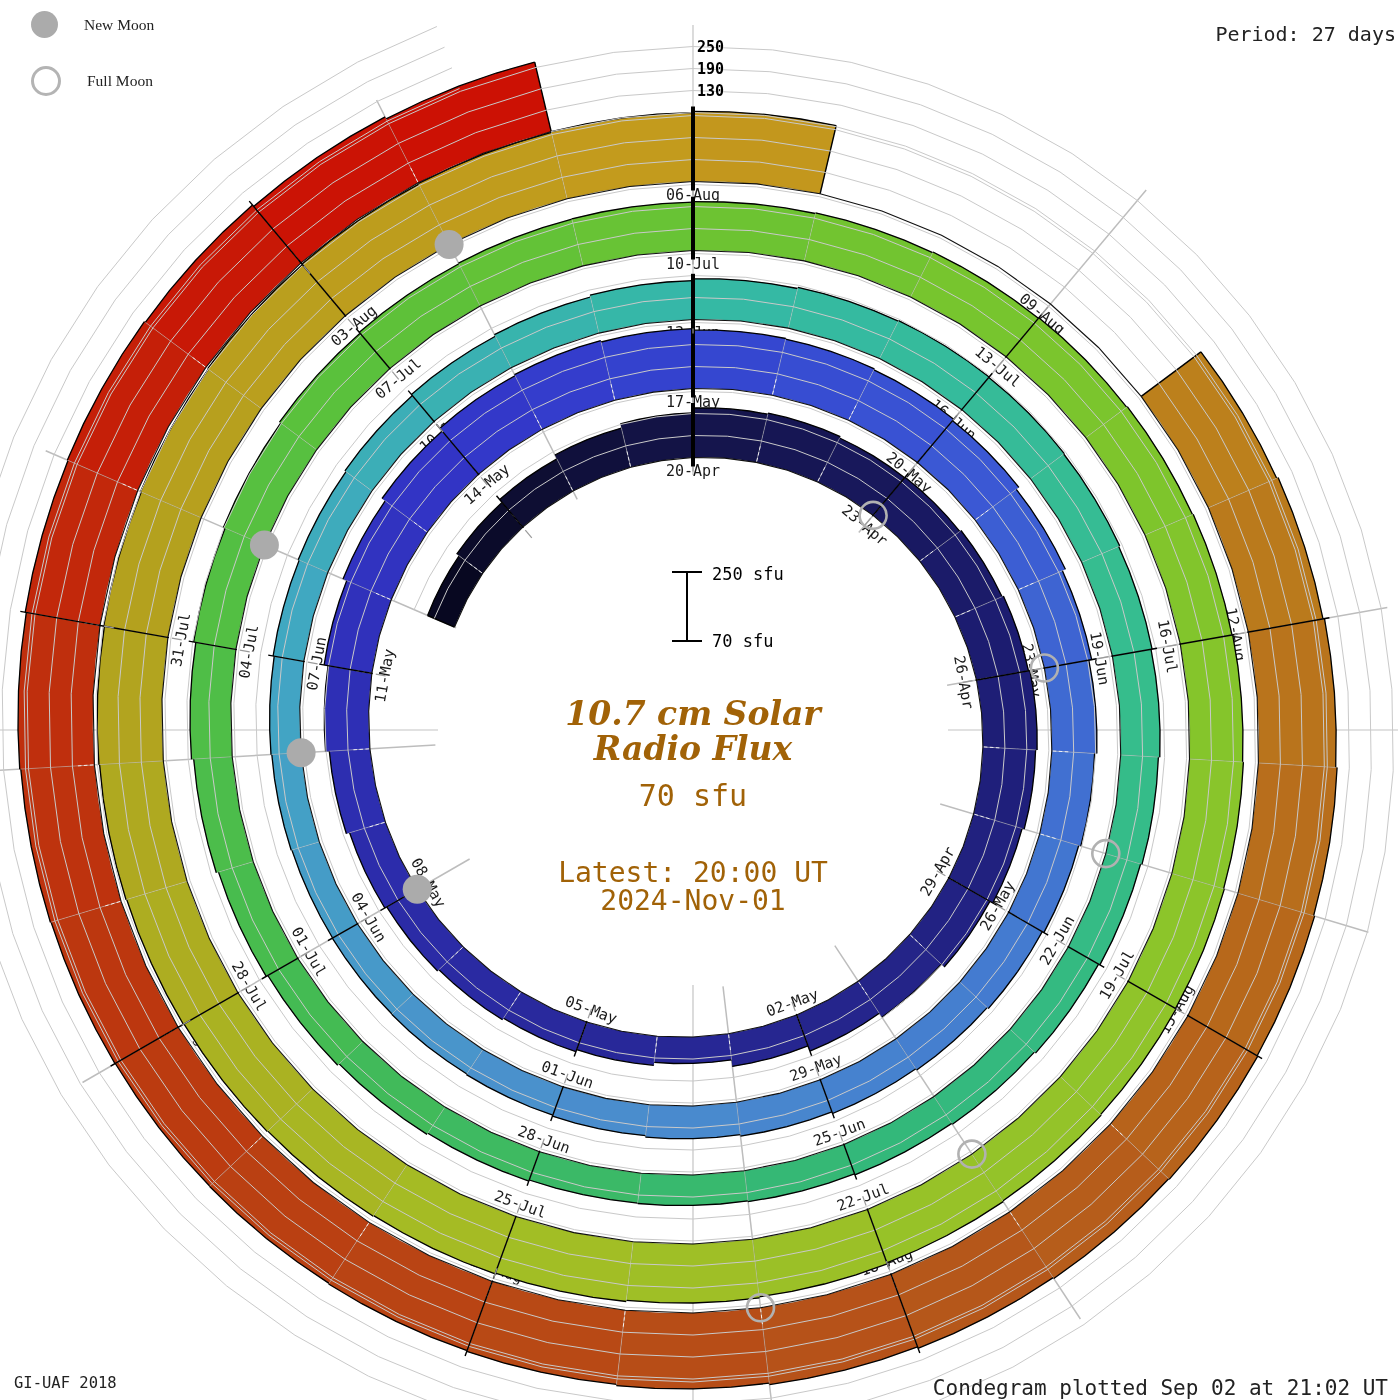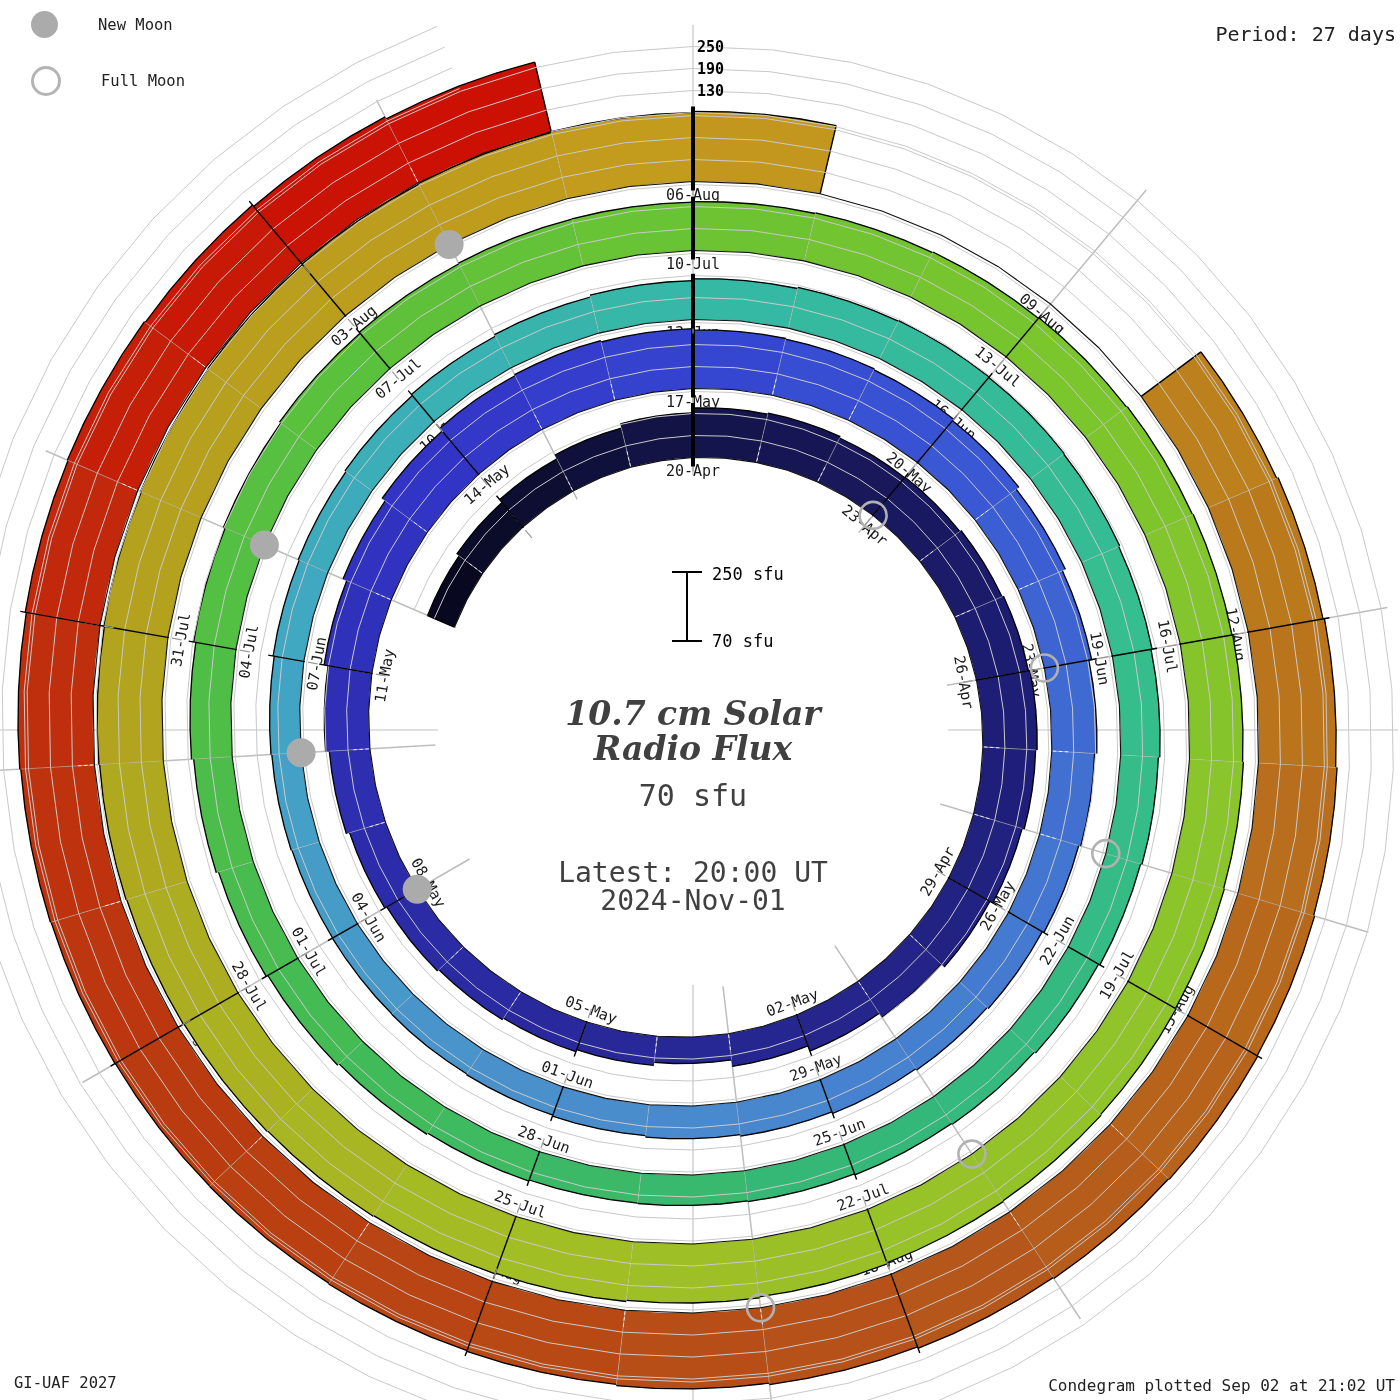--- a/index.html
+++ b/index.html
@@ -4,26 +4,26 @@
 <style>
   html,body{margin:0;padding:0;background:#fff;}
   #stage{position:relative;width:1400px;height:1400px;background:#ffffff;overflow:hidden;
          font-family:"DejaVu Sans Mono", monospace;}
   #plot{position:absolute;left:0;top:0;}
   .overlay{position:absolute;color:#222;}
   .legend-row{position:absolute;display:flex;align-items:center;}
   .moon-disc{width:27px;height:27px;border-radius:50%;}
   .moon-disc.new{background:#ababab;}
   .moon-disc.full{background:#fff;border:3px solid #b4b4b4;width:24px;height:24px;}
-  .legend-label{margin-left:40px;font-size:15.5px;color:#222;}
+  .legend-label{margin-left:26px;font-size:15.5px;color:#222;font-family:Liberation Serif, serif;}
   .period{top:22px;right:4px;font-size:20px;}
   .footer-left{left:14px;top:1374px;font-size:15.5px;}
-  .footer-right{right:5px;top:1376px;font-size:16px;}
+  .footer-right{right:12px;top:1376px;font-size:21px;}
   .center-red{position:absolute;left:693px;transform:translateX(-50%);text-align:center;
-              color:#404040;white-space:nowrap;}
+              color:#a16207;white-space:nowrap;}
   .cr-title{top:696px;font-family:"DejaVu Serif", serif;font-style:italic;font-weight:bold;
             font-size:33px;line-height:35px;}
   .cr-flux{top:778px;font-size:30px;}
   .cr-latest{top:859px;font-size:28px;line-height:28px;}
 </style>
 </head>
 <body>
 
 <div id="stage">
 
@@ -700,15 +700,15 @@
   <div class="center-red cr-title">
     <div>10.7 cm Solar</div>
     <div>Radio Flux</div>
   </div>
   <div class="center-red cr-flux">70 sfu</div>
   <div class="center-red cr-latest">
     <div>Latest: 20:00 UT</div>
     <div>2024-Nov-01</div>
   </div>
 
-  <div class="overlay footer-left">GI-UAF 2027</div>
+  <div class="overlay footer-left">GI-UAF 2018</div>
   <div class="overlay footer-right">Condegram plotted Sep 02 at 21:02 UT</div>
 </div>
 
 </body></html>

